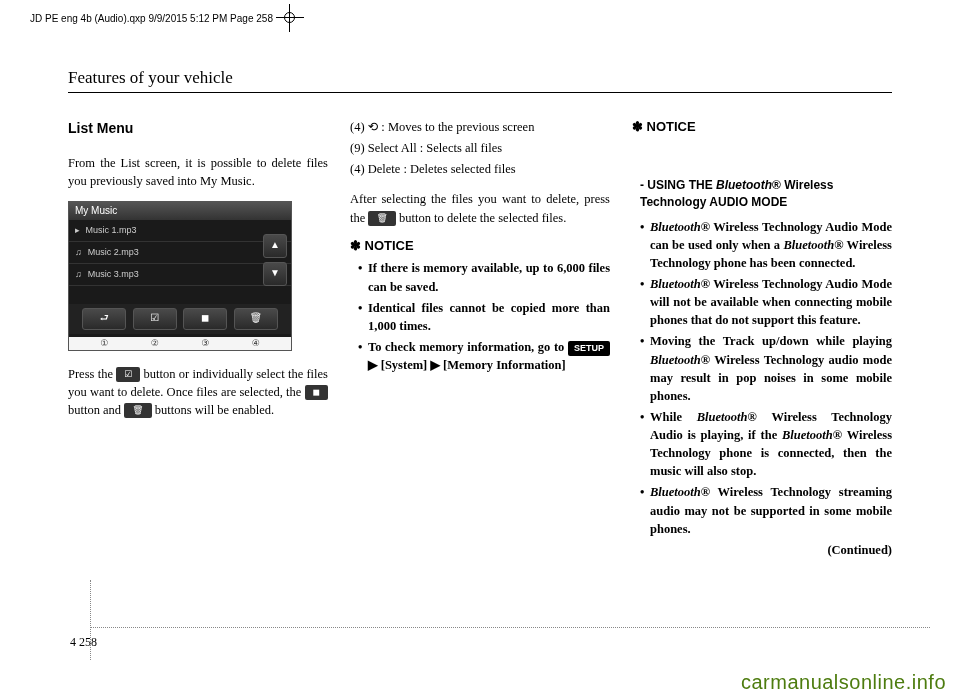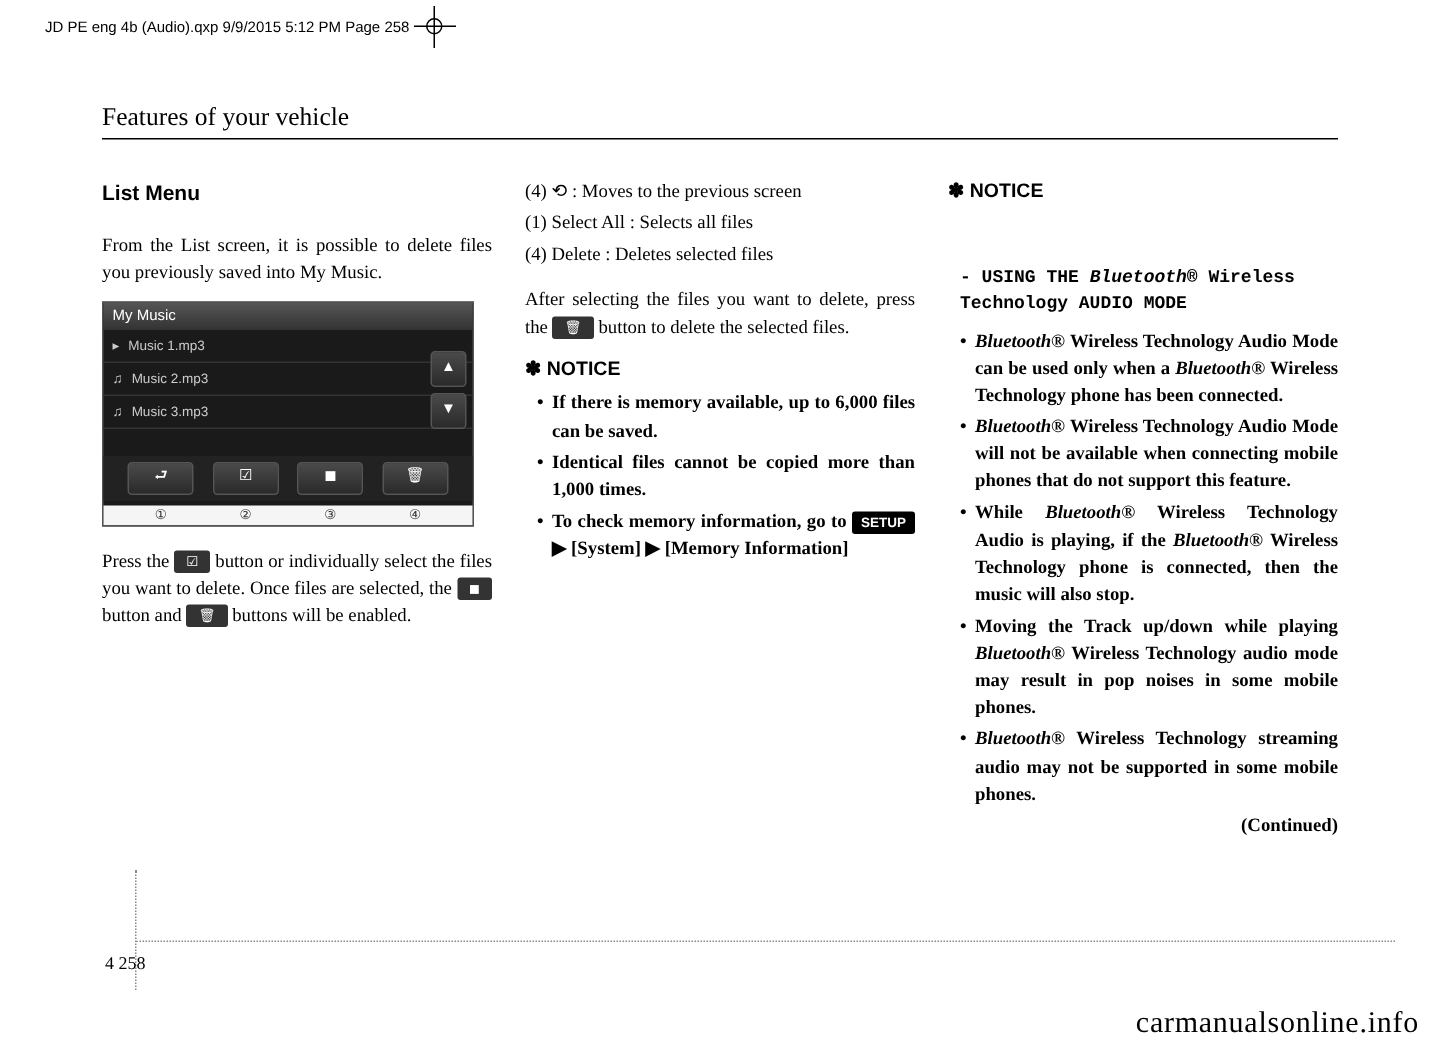--- a/index.html
+++ b/index.html
@@ -94,21 +94,21 @@
       margin-bottom: 10px;
       text-align: justify;
     }
     .notice-head {
       font-family: Arial, sans-serif;
       font-weight: bold;
       font-size: 13px;
       margin-bottom: 4px;
     }
     .notice-sub {
-      font-family: Liberation Mono, monospace;
+      font-family: Liberation Sans, sans-serif;
       font-weight: bold;
       font-size: 12px;
       margin-left: 8px;
       margin-bottom: 6px;
       margin-top: 40px;
     }
     .bullets {
       list-style: none;
       padding-left: 8px;
     }
@@ -126,21 +126,21 @@
     }
     .numbered {
       list-style: none;
     }
     .numbered li {
       padding-left: 20px;
       text-indent: -20px;
       margin-bottom: 3px;
     }
     .device-screen {
-      width: 248px;
+      width: 224px;
       height: 150px;
       background: #1a1a1a;
       border: 1px solid #555;
       margin-bottom: 14px;
       position: relative;
       font-family: Arial, sans-serif;
     }
     .ds-topbar {
       background: linear-gradient(#555, #333);
       color: #fff;
@@ -273,22 +273,22 @@
       left: 40px;
       bottom: 10px;
       font-size: 12px;
       font-family: Georgia, serif;
     }
     .watermark {
       position: absolute;
       bottom: 6px;
       right: 14px;
       font-size: 20px;
-      color: #000000;
-      font-family: Liberation Serif, serif;
+      color: #4d7c0f;
+      font-family: Liberation Sans, sans-serif;
       letter-spacing: 0.5px;
     }
     .col3 .bullets li {
       font-family: Georgia, serif;
     }
     .continued {
       text-align: right;
       font-weight: bold;
       margin-top: 2px;
     }
@@ -354,21 +354,21 @@
     </div>
 
     <p>
       <span>Press the </span><span class="inline-icon-btn">☑</span><span> button or individually select the files you want to delete. Once files are selected, the </span><span class="inline-icon-btn">◼</span><span> button and </span><span class="inline-icon-btn">🗑</span><span> buttons will be enabled.</span>
     </p>
   </div>
 
   <div class="col">
     <ol class="numbered">
       <li>(4) ⟲  : Moves to the previous screen</li>
-      <li>(1) Select All : Selects all files</li>
+      <li>(9) Select All : Selects all files</li>
       <li>(4) Delete : Deletes selected files</li>
     </ol>
     <p style="margin-top:12px">
       <span>After selecting the files you want to delete, press the </span><span class="inline-icon-btn">🗑</span><span> button to delete the selected files.</span>
     </p>
     <div class="notice-head">✽ NOTICE</div>
     <ul class="bullets">
       <li>If there is memory available, up to 6,000 files can be saved.</li>
       <li>Identical files cannot be copied more than 1,000 times.</li>
       <li>
@@ -379,22 +379,22 @@
 
   <div class="col col3">
     <div class="notice-head">✽ NOTICE</div>
     <div class="notice-sub">
       <span class="dash-lead">-</span>
       <span>USING THE </span><span class="italic">Bluetooth</span><span>®</span><span> Wireless Technology AUDIO MODE</span>
     </div>
     <ul class="bullets">
       <li><span class="italic">Bluetooth</span><span>® Wireless Technology Audio Mode can be used only when a </span><span class="italic">Bluetooth</span><span>® Wireless Technology phone has been connected.</span></li>
       <li><span class="italic">Bluetooth</span><span>® Wireless Technology Audio Mode will not be available when connecting mobile phones that do not support this feature.</span></li>
+      <li><span>Moving the Track up/down while playing </span><span class="italic">Bluetooth</span><span>® Wireless Technology audio mode may result in pop noises in some mobile phones.</span></li>
       <li><span>While </span><span class="italic">Bluetooth</span><span>® Wireless Technology Audio is playing, if the </span><span class="italic">Bluetooth</span><span>® Wireless Technology phone is connected, then the music will also stop.</span></li>
-      <li><span>Moving the Track up/down while playing </span><span class="italic">Bluetooth</span><span>® Wireless Technology audio mode may result in pop noises in some mobile phones.</span></li>
       <li><span class="italic">Bluetooth</span><span>® Wireless Technology streaming audio may not be supported in some mobile phones.</span></li>
     </ul>
     <div class="continued">(Continued)</div>
   </div>
 
 </div>
 
 <div class="page-footer">
   <div class="dotted-v"></div>
   <div class="dotted-h"></div>

